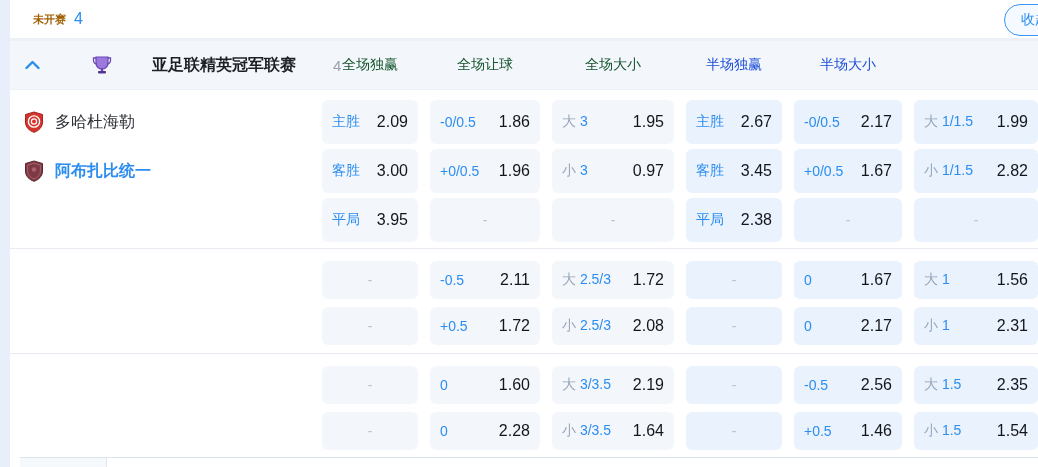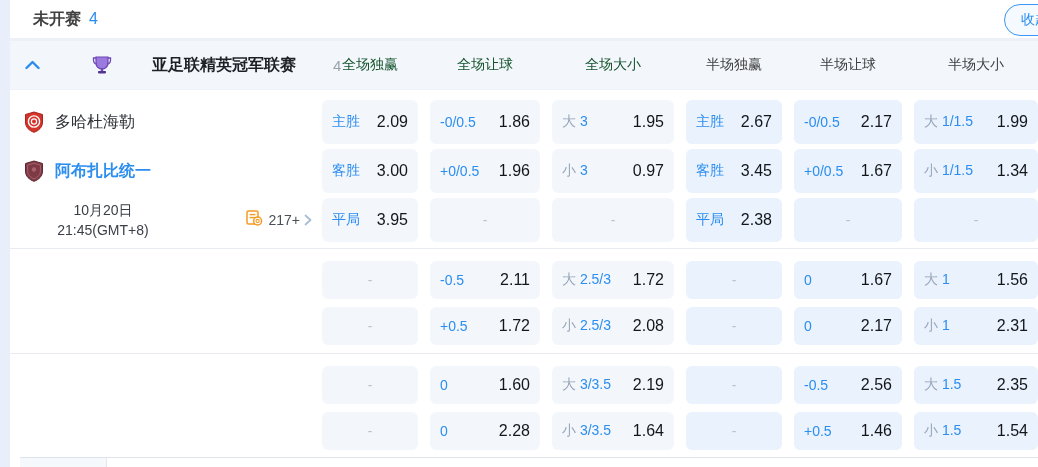--- a/index.html
+++ b/index.html
@@ -6,41 +6,41 @@
   .page{
     position:relative;width:1038px;height:467px;overflow:hidden;
     font-family:"Liberation Sans","DejaVu Sans",sans-serif;
     background:#fff;color:#22262c;
   }
   .left-strip{position:absolute;left:0;top:0;width:10px;height:467px;background:#e9effa;}
   .content{position:absolute;left:10px;top:0;width:1028px;height:467px;}
 
   
   .topbar{position:relative;height:38px;background:#fff;display:flex;align-items:center;}
-  .topbar-title{margin-left:23px;font-size:16px;font-weight:700;color:#404040;}
+  .topbar-title{margin-left:23px;font-size:11px;font-weight:700;color:#a16207;}
   .topbar-count{margin-left:8px;font-size:16px;color:#2b8df0;}
   .collapse-btn{
     position:absolute;right:-34px;top:4px;
     border:1px solid #3b96f5;border-radius:999px;background:#f4faff;
     color:#2b8df0;font-size:14px;padding:6px 22px 6px 16px;cursor:pointer;
     font-family:inherit;
   }
   .topband{height:3px;background:#edf1f7;}
 
   
   .league-header{position:relative;height:48px;background:#f3f7fb;border-bottom:1px solid #eef1f6;}
   .league-left{position:absolute;left:0;top:0;height:48px;display:flex;align-items:center;gap:28px;}
   .caret{margin-left:13px;width:18px;height:18px;display:flex;align-items:center;justify-content:center;cursor:pointer;}
   .trophy{margin-left:22px;width:22px;height:22px;display:flex;align-items:center;justify-content:center;}
   .league-name{margin-left:11px;font-size:16px;font-weight:700;color:#1d2127;}
   .league-count{margin-left:9px;font-size:15px;color:#9aa3ad;}
   .colheads{margin-left:312px;height:48px;display:grid;
     grid-template-columns:96px 110px 122px 96px 108px 124px;column-gap:12px;align-items:center;}
   .colhead{font-size:14px;text-align:center;color:#14532d;}
-  .colhead.half{color:#404040;}
+  .colhead.half{color:#1d4ed8;}
 
   
   .board{position:relative;padding-top:10px;}
   .leftpane{position:absolute;left:0;top:10px;width:312px;}
   .team-row{height:44px;margin-bottom:5px;display:flex;align-items:center;cursor:pointer;}
   .badge{margin-left:14px;width:20px;height:22px;flex:0 0 auto;}
   .team-name{margin-left:11px;font-size:16px;}
   .team-name.home{color:#2b8df0;font-weight:700;}
   .team-name.away{color:#2f3339;}
   .meta-row{height:44px;margin-bottom:5px;display:flex;align-items:center;}
@@ -100,21 +100,20 @@
           </svg>
         </span>
         <span class="league-name">亚足联精英冠军联赛</span>
         <span class="league-count">4</span>
       </div>
       <div class="colheads">
         <span class="colhead">全场独赢</span>
         <span class="colhead">全场让球</span>
         <span class="colhead">全场大小</span>
         <span class="colhead half">半场独赢</span>
-        <span class="colhead half">半场让球</span>
         <span class="colhead half">半场大小</span>
       </div>
     </div>
 
     <div class="board">
       <div class="leftpane">
         <div class="team-row">
           <span class="badge">
             <svg width="20" height="22" viewBox="0 0 20 22">
               <path d="M10 1 L18.5 3.5 V11 C18.5 16.5 14.5 19.8 10 21.3 C5.5 19.8 1.5 16.5 1.5 11 V3.5 Z" fill="#d4342c" stroke="#a8231d" stroke-width="1"></path>
@@ -127,43 +126,20 @@
         <div class="team-row">
           <span class="badge">
             <svg width="20" height="22" viewBox="0 0 20 22">
               <path d="M10 1 L18.5 3.5 V11 C18.5 16.5 14.5 19.8 10 21.3 C5.5 19.8 1.5 16.5 1.5 11 V3.5 Z" fill="#7d3a44" stroke="#5e2730" stroke-width="1"></path>
               <path d="M10 3.2 L16.4 5.1 V10.8 C16.4 14.9 13.4 17.6 10 18.9 C6.6 17.6 3.6 14.9 3.6 10.8 V5.1 Z" fill="none" stroke="#a8626e" stroke-width="1"></path>
               <circle cx="10" cy="9.5" r="2.2" fill="#a8626e"></circle>
             </svg>
           </span>
           <span class="team-name home">阿布扎比统一</span>
         </div>
-        <div class="meta-row">
-          <div class="datetime">
-            <div>10月20日</div>
-            <div>21:45(GMT+8)</div>
-          </div>
-          <div class="markets">
-            <span>
-              <svg width="17" height="16" viewBox="0 0 17 16">
-                <rect x="1" y="1" width="11" height="13" rx="1.6" fill="none" stroke="#f59a23" stroke-width="1.5"></rect>
-                <line x1="3.6" y1="4.6" x2="9.4" y2="4.6" stroke="#f59a23" stroke-width="1.4"></line>
-                <line x1="3.6" y1="7.6" x2="9.4" y2="7.6" stroke="#f59a23" stroke-width="1.4"></line>
-                <circle cx="11.6" cy="11" r="4" fill="#fff" stroke="#f59a23" stroke-width="1.5"></circle>
-                <circle cx="11.6" cy="11" r="1.6" fill="none" stroke="#f59a23" stroke-width="1.1"></circle>
-              </svg>
-            </span>
-            <span class="markets-count">217+</span>
-            <span class="chev-right">
-              <svg width="8" height="12" viewBox="0 0 8 12">
-                  <polyline points="1.5,1.5 6.5,6 1.5,10.5" fill="none" stroke="#a9bdd6" stroke-width="1.8" stroke-linecap="round" stroke-linejoin="round"></polyline>
-                </svg>
-            </span>
-          </div>
-        </div>
       </div>
       <div class="rows">
           <div class="orow tall">
             <div class="cell full">
               <span class="lbl">主胜</span>
               <span class="val">2.09</span>
             </div>
             <div class="cell full">
               <span class="lbl">-0/0.5</span>
               <span class="val">1.86</span>
@@ -201,21 +177,21 @@
             <div class="cell half">
               <span class="lbl">客胜</span>
               <span class="val">3.45</span>
             </div>
             <div class="cell half">
               <span class="lbl">+0/0.5</span>
               <span class="val">1.67</span>
             </div>
             <div class="cell half">
               <span class="lbl"><span class="side">小</span><span class="line"> 1/1.5</span></span>
-              <span class="val">1.34</span>
+              <span class="val">2.82</span>
             </div>
           </div>
           <div class="orow tall">
             <div class="cell full">
               <span class="lbl">平局</span>
               <span class="val">3.95</span>
             </div>
             <div class="cell full dash">-</div>
             <div class="cell full dash">-</div>
             <div class="cell half">

